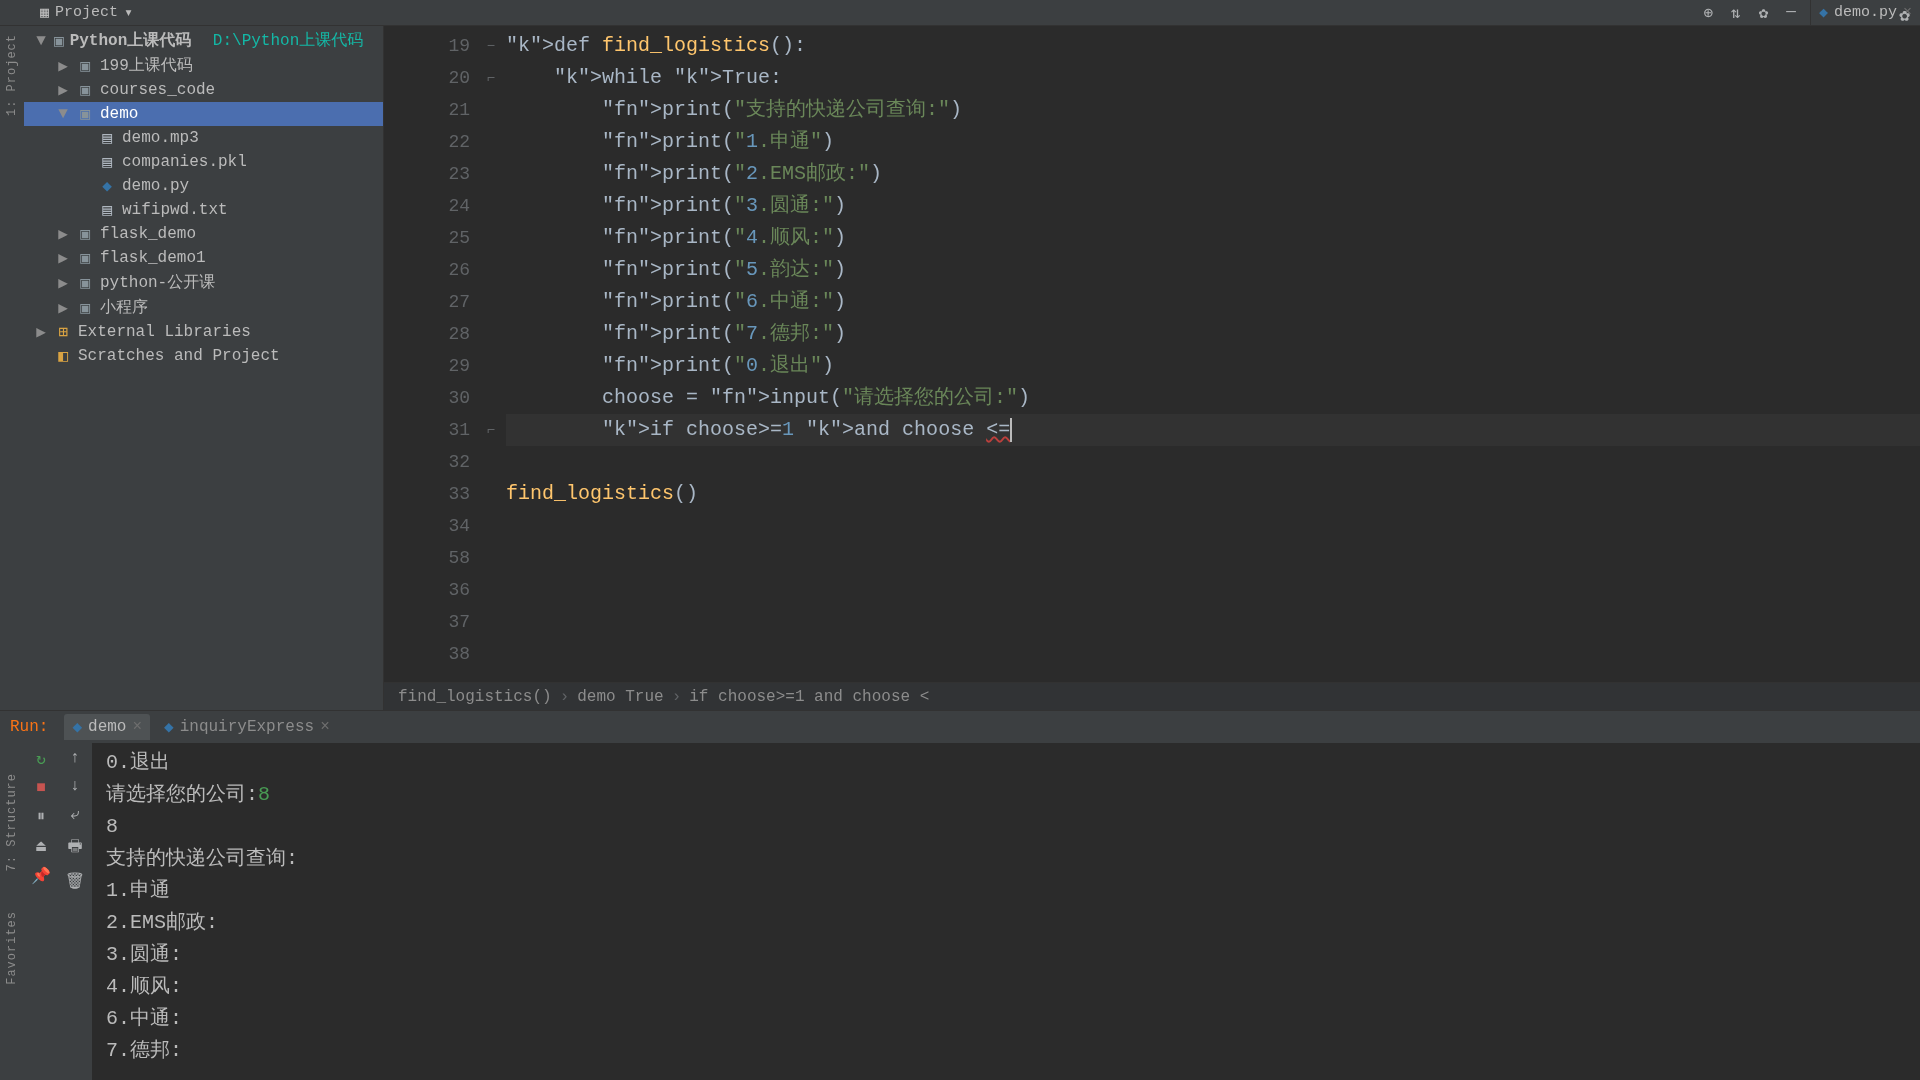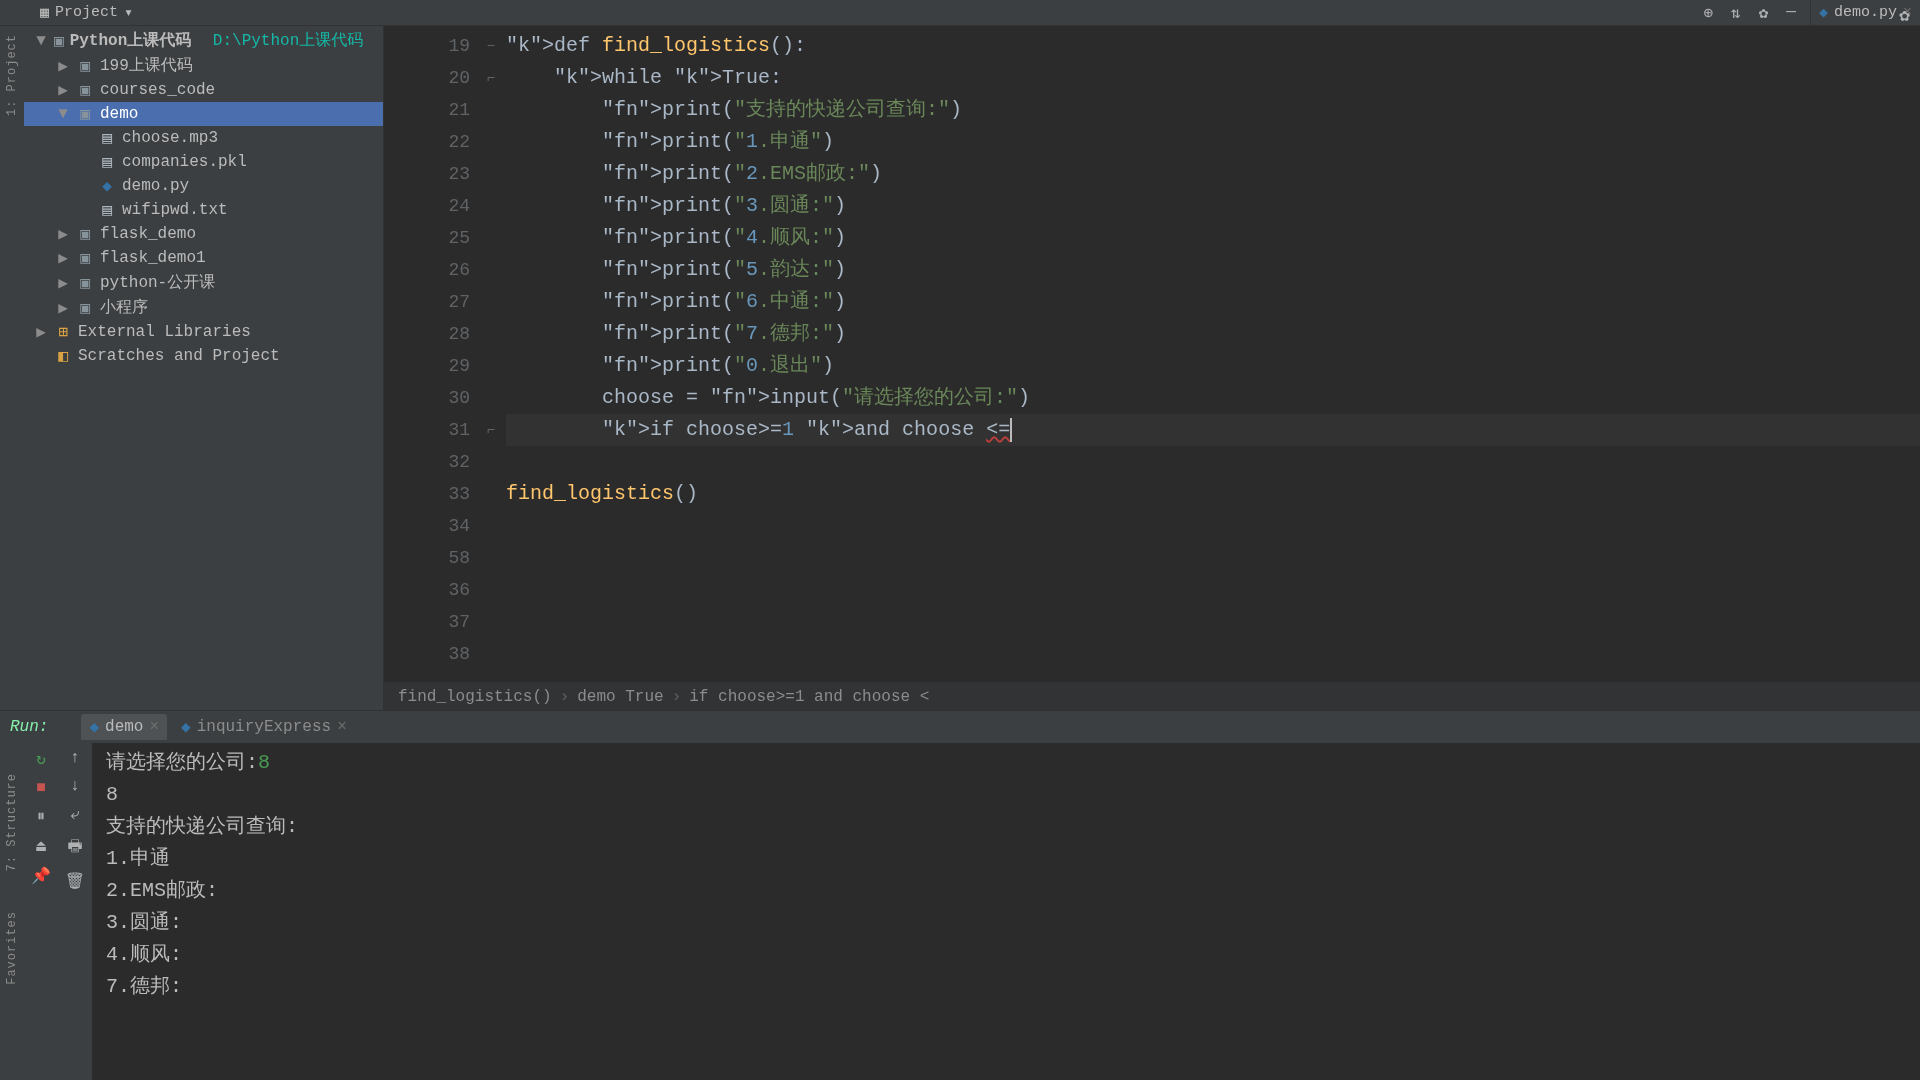--- a/index.html
+++ b/index.html
@@ -48,21 +48,21 @@
 .err-underline { border-bottom:1px wavy #bc3f3c; text-decoration:underline wavy #bc3f3c; }
 .breadcrumb {
   position:absolute; bottom:0; left:0; right:0;
   height:28px; display:flex; align-items:center; gap:8px;
   padding:0 14px; color:#8c8c8c; font-size:16px;
   border-top:1px solid #323232; background:#313335;
 }
 .breadcrumb .sep { color:#606366; }
 .run-panel { height:370px; background:#2b2b2b; border-top:1px solid #323232; display:flex; flex-direction:column; }
 .run-header { height:32px; display:flex; align-items:center; background:#3c3f41; padding:0 10px; gap:6px; font-size:16px; }
-.run-header .lbl { color:#86efac; margin-right:27px;font-style:italic; }
+.run-header .lbl { color:#f97316; margin-right:10px; }
 .run-tab { display:flex; align-items:center; gap:6px; padding:3px 8px; background:#4e5254; border-radius:3px 3px 0 0; color:#bbbbbb; }
 .run-tab.inactive { background:transparent; color:#8c8c8c; }
 .run-tab .close { color:#6e6e6e; }
 .run-body { flex:1; display:flex; }
 .run-ctrl { width:34px; display:flex; flex-direction:column; align-items:center; gap:10px; padding-top:6px; background:#3c3f41; }
 .run-ctrl2 { width:34px; display:flex; flex-direction:column; align-items:center; gap:10px; padding-top:6px; background:#3c3f41; }
 .run-ctrl span,.run-ctrl2 span { font-size:16px; }
 .out { flex:1; padding:4px 14px; font-size:20px; line-height:32px; white-space:pre; color:#bbbbbb; overflow:hidden; }
 .green { color:#499c54; }
 .red { color:#c75450; }
@@ -121,21 +121,21 @@
             <span>courses_code</span>
           </div>
           <div class="tree-row sel" style="padding-left: 32px;">
             <span class="arrow">▼</span>
             <span class="ico dir-ico">▣</span>
             <span>demo</span>
           </div>
           <div class="tree-row" style="padding-left: 54px;">
             <span class="arrow"></span>
             <span class="ico file-ico">▤</span>
-            <span>choose.mp3</span>
+            <span>demo.mp3</span>
           </div>
           <div class="tree-row" style="padding-left: 54px;">
             <span class="arrow"></span>
             <span class="ico file-ico">▤</span>
             <span>companies.pkl</span>
           </div>
           <div class="tree-row" style="padding-left: 54px;">
             <span class="arrow"></span>
             <span class="ico py-ico">◆</span>
             <span>demo.py</span>
@@ -283,15 +283,15 @@
       <span class="grey">⏏</span>
       <span class="grey">📌</span>
     </div>
     <div class="run-ctrl2">
       <span class="grey">↑</span>
       <span class="grey">↓</span>
       <span class="grey">⤶</span>
       <span class="grey">🖶</span>
       <span class="grey">🗑</span>
     </div>
-    <div class="out" id="run-out"><div>请选择您的公司:<span class="green">8</span></div><div>8</div><div>支持的快递公司查询:</div><div>1.申通</div><div>2.EMS邮政:</div><div>3.圆通:</div><div>4.顺风:</div><div>7.德邦:</div></div>
+    <div class="out" id="run-out"><div>0.退出</div><div>请选择您的公司:<span class="green">8</span></div><div>8</div><div>支持的快递公司查询:</div><div>1.申通</div><div>2.EMS邮政:</div><div>3.圆通:</div><div>4.顺风:</div><div>6.中通:</div><div>7.德邦:</div></div>
   </div>
 </div>
 
 </body></html>

